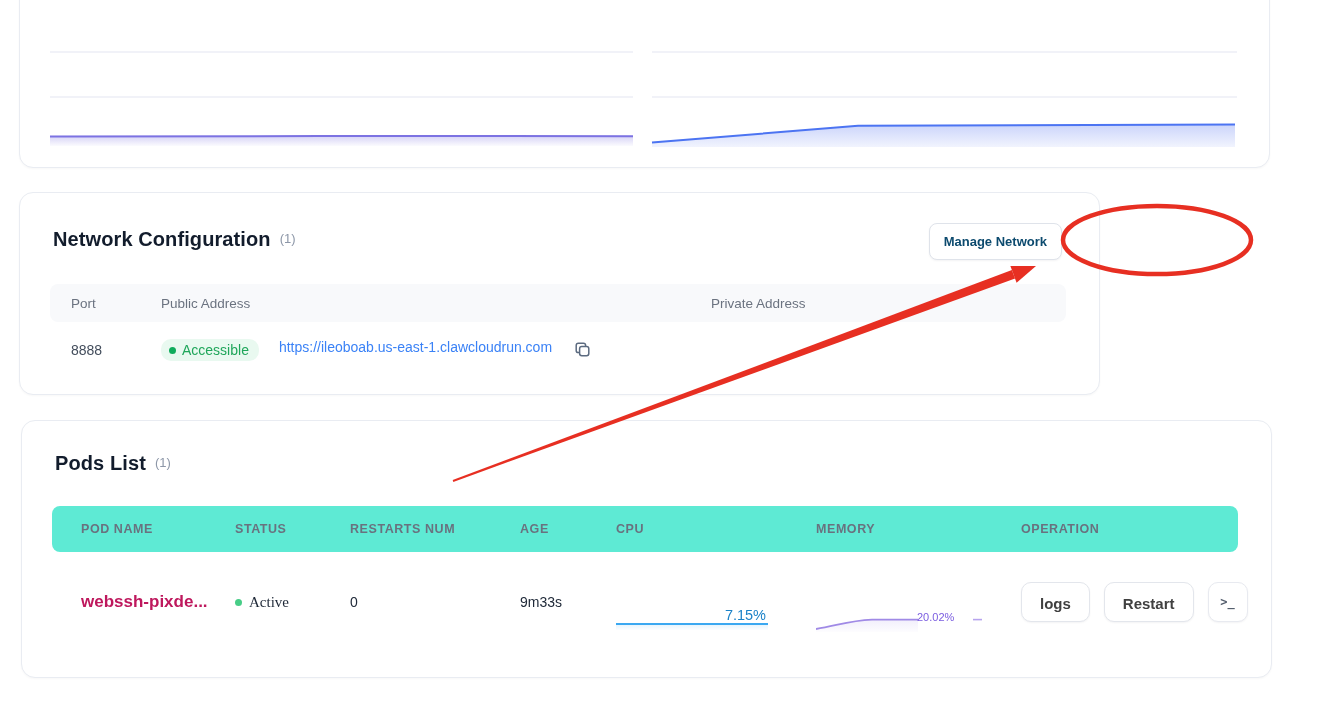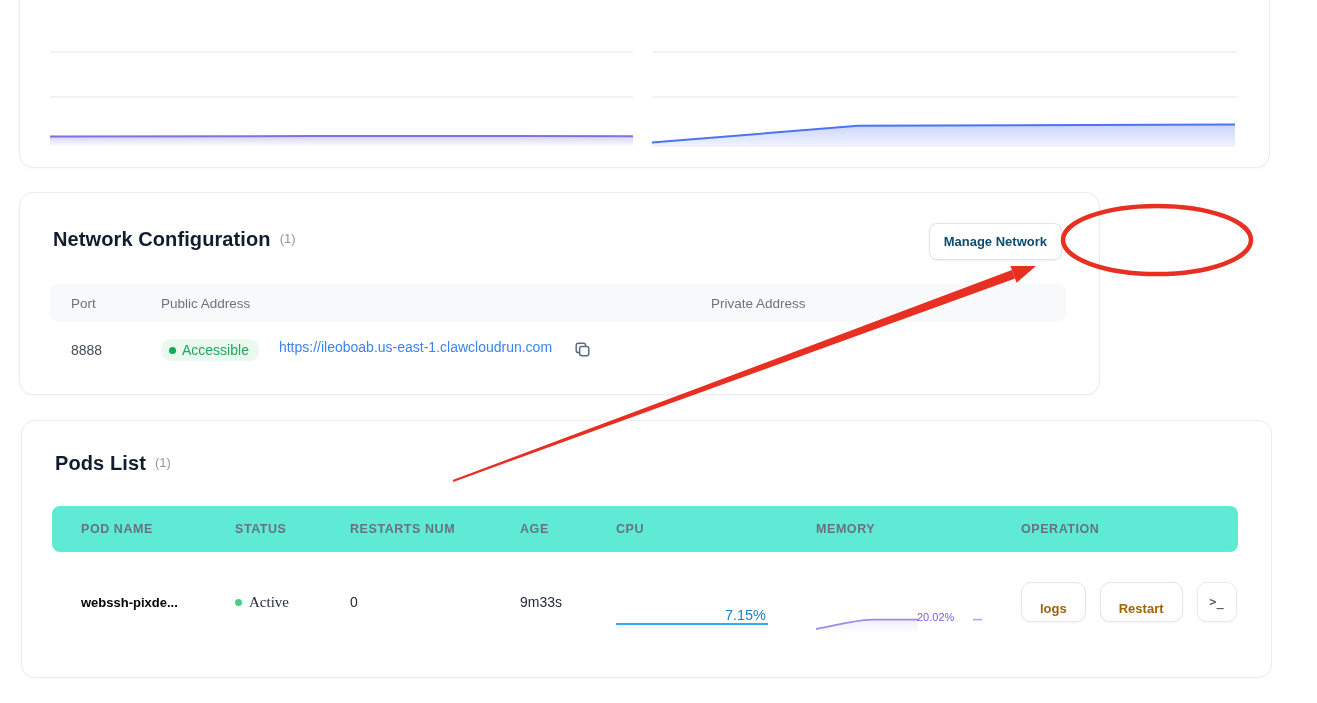--- a/index.html
+++ b/index.html
@@ -36,34 +36,34 @@
       border-radius:10px; padding:3px 10px 3px 8px; color:#1fa65a; font-size:14px; }
   .badge-dot { width:7px; height:7px; border-radius:50%; background:#10ac5c; }
   .pub-url { color:#3b82f6; }
   .copy-btn { background:none; border:none; cursor:pointer; display:flex; align-items:center; padding:2px; }
   .pods-grid { display:grid; grid-template-columns:154px 115px 170px 96px 200px 205px 1fr;
       padding-left:29px; align-items:center; }
   #pods-header { position:absolute; left:30px; right:33px; top:85px; height:46px;
       background:#5eead4; border-radius:8px; color:#69727f; font-size:12.5px; font-weight:600;
       letter-spacing:0.045em; }
   #pod-row { position:absolute; left:30px; right:33px; top:150px; height:60px; color:#1d2736; }
-  .pod-name { font-size:13px; font-weight:700; color:#000000; }
+  .pod-name { font-size:17px; font-weight:700; color:#be185d; }
   .status-cell { display:flex; align-items:center; gap:7px; font-size:15px; color:#1d2736;font-family:Liberation Serif, serif; }
   .status-dot { width:7px; height:7px; border-radius:50%; background:#47cd87; }
   .plain-cell { font-size:14px; color:#202a39; }
 
   .spark { position:relative; align-self:start; }
   #cpu-spark { width:152px; height:44px; margin-top:15px; }
   #cpu-label { position:absolute; right:2px; bottom:7px; font-size:14.5px; color:#1b82c8; }
   #mem-spark { width:166px; height:48px; margin-top:14px; }
   #mem-label { position:absolute; left:101px; top:26px; font-size:11px; color:#7a5ce0; }
 
   .ops-cell { display:flex; align-items:center; gap:14px; }
-  .op-btn { height:40px; padding:18px 18px; background:#fff; border:1px solid #e3e6ec; border-radius:10px;
-      font-size:13px; font-weight:600; color:#a16207; box-shadow:0 1px 2px rgba(16,24,40,0.05);
+  .op-btn { height:40px; padding:12px 18px; background:#fff; border:1px solid #e3e6ec; border-radius:10px;
+      font-size:15px; font-weight:600; color:#404040; box-shadow:0 1px 2px rgba(16,24,40,0.05);
       cursor:pointer; font-family:inherit; }
   .op-btn-terminal { width:40px; padding:0; border:1px solid #e8eaf0; color:#555f6e;
       font-family:"DejaVu Sans Mono", monospace; font-size:12px; font-weight:600; }
 </style>
 </head>
 <body>
 
 <div id="page">
 
   <div class="card" id="overview-card"></div>

